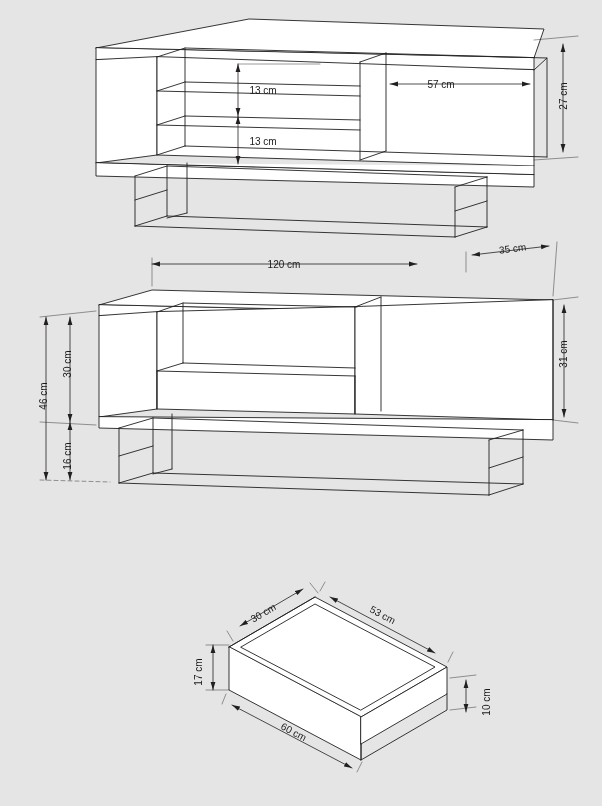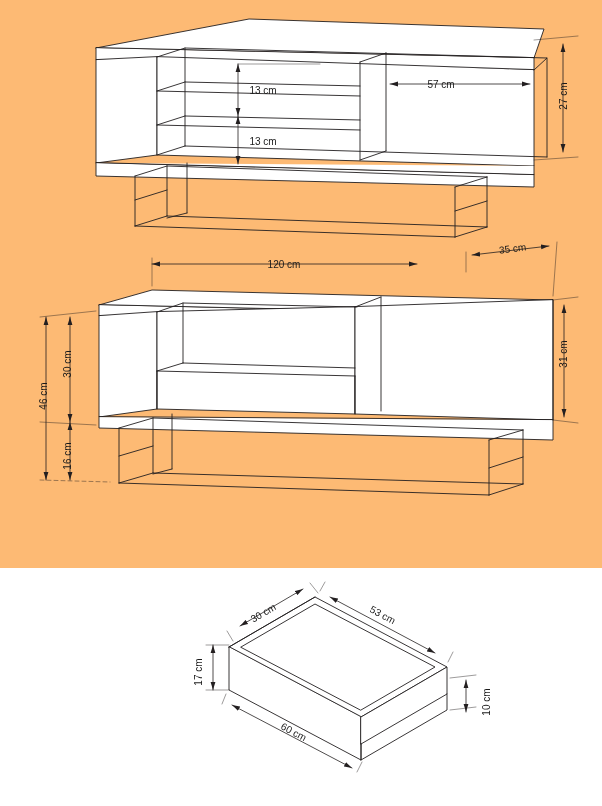--- a/index.html
+++ b/index.html
@@ -9,22 +9,22 @@
   }
   body {
     width: 602px;
     height: 806px;
     font-family: "Liberation Sans", sans-serif;
     overflow: hidden;
   }
   #sheet {
     position: relative;
     width: 602px;
-    height: 568px;
-    background: #fdba74;
+    height: 806px;
+    background: #e5e5e5;
   }
   #sheet svg {
     position: absolute;
     left: 0;
     top: 0;
   }
   .dimlabel {
     font-family: "Liberation Sans", sans-serif;
     font-size: 10px;
     fill: #1a1a1a;

